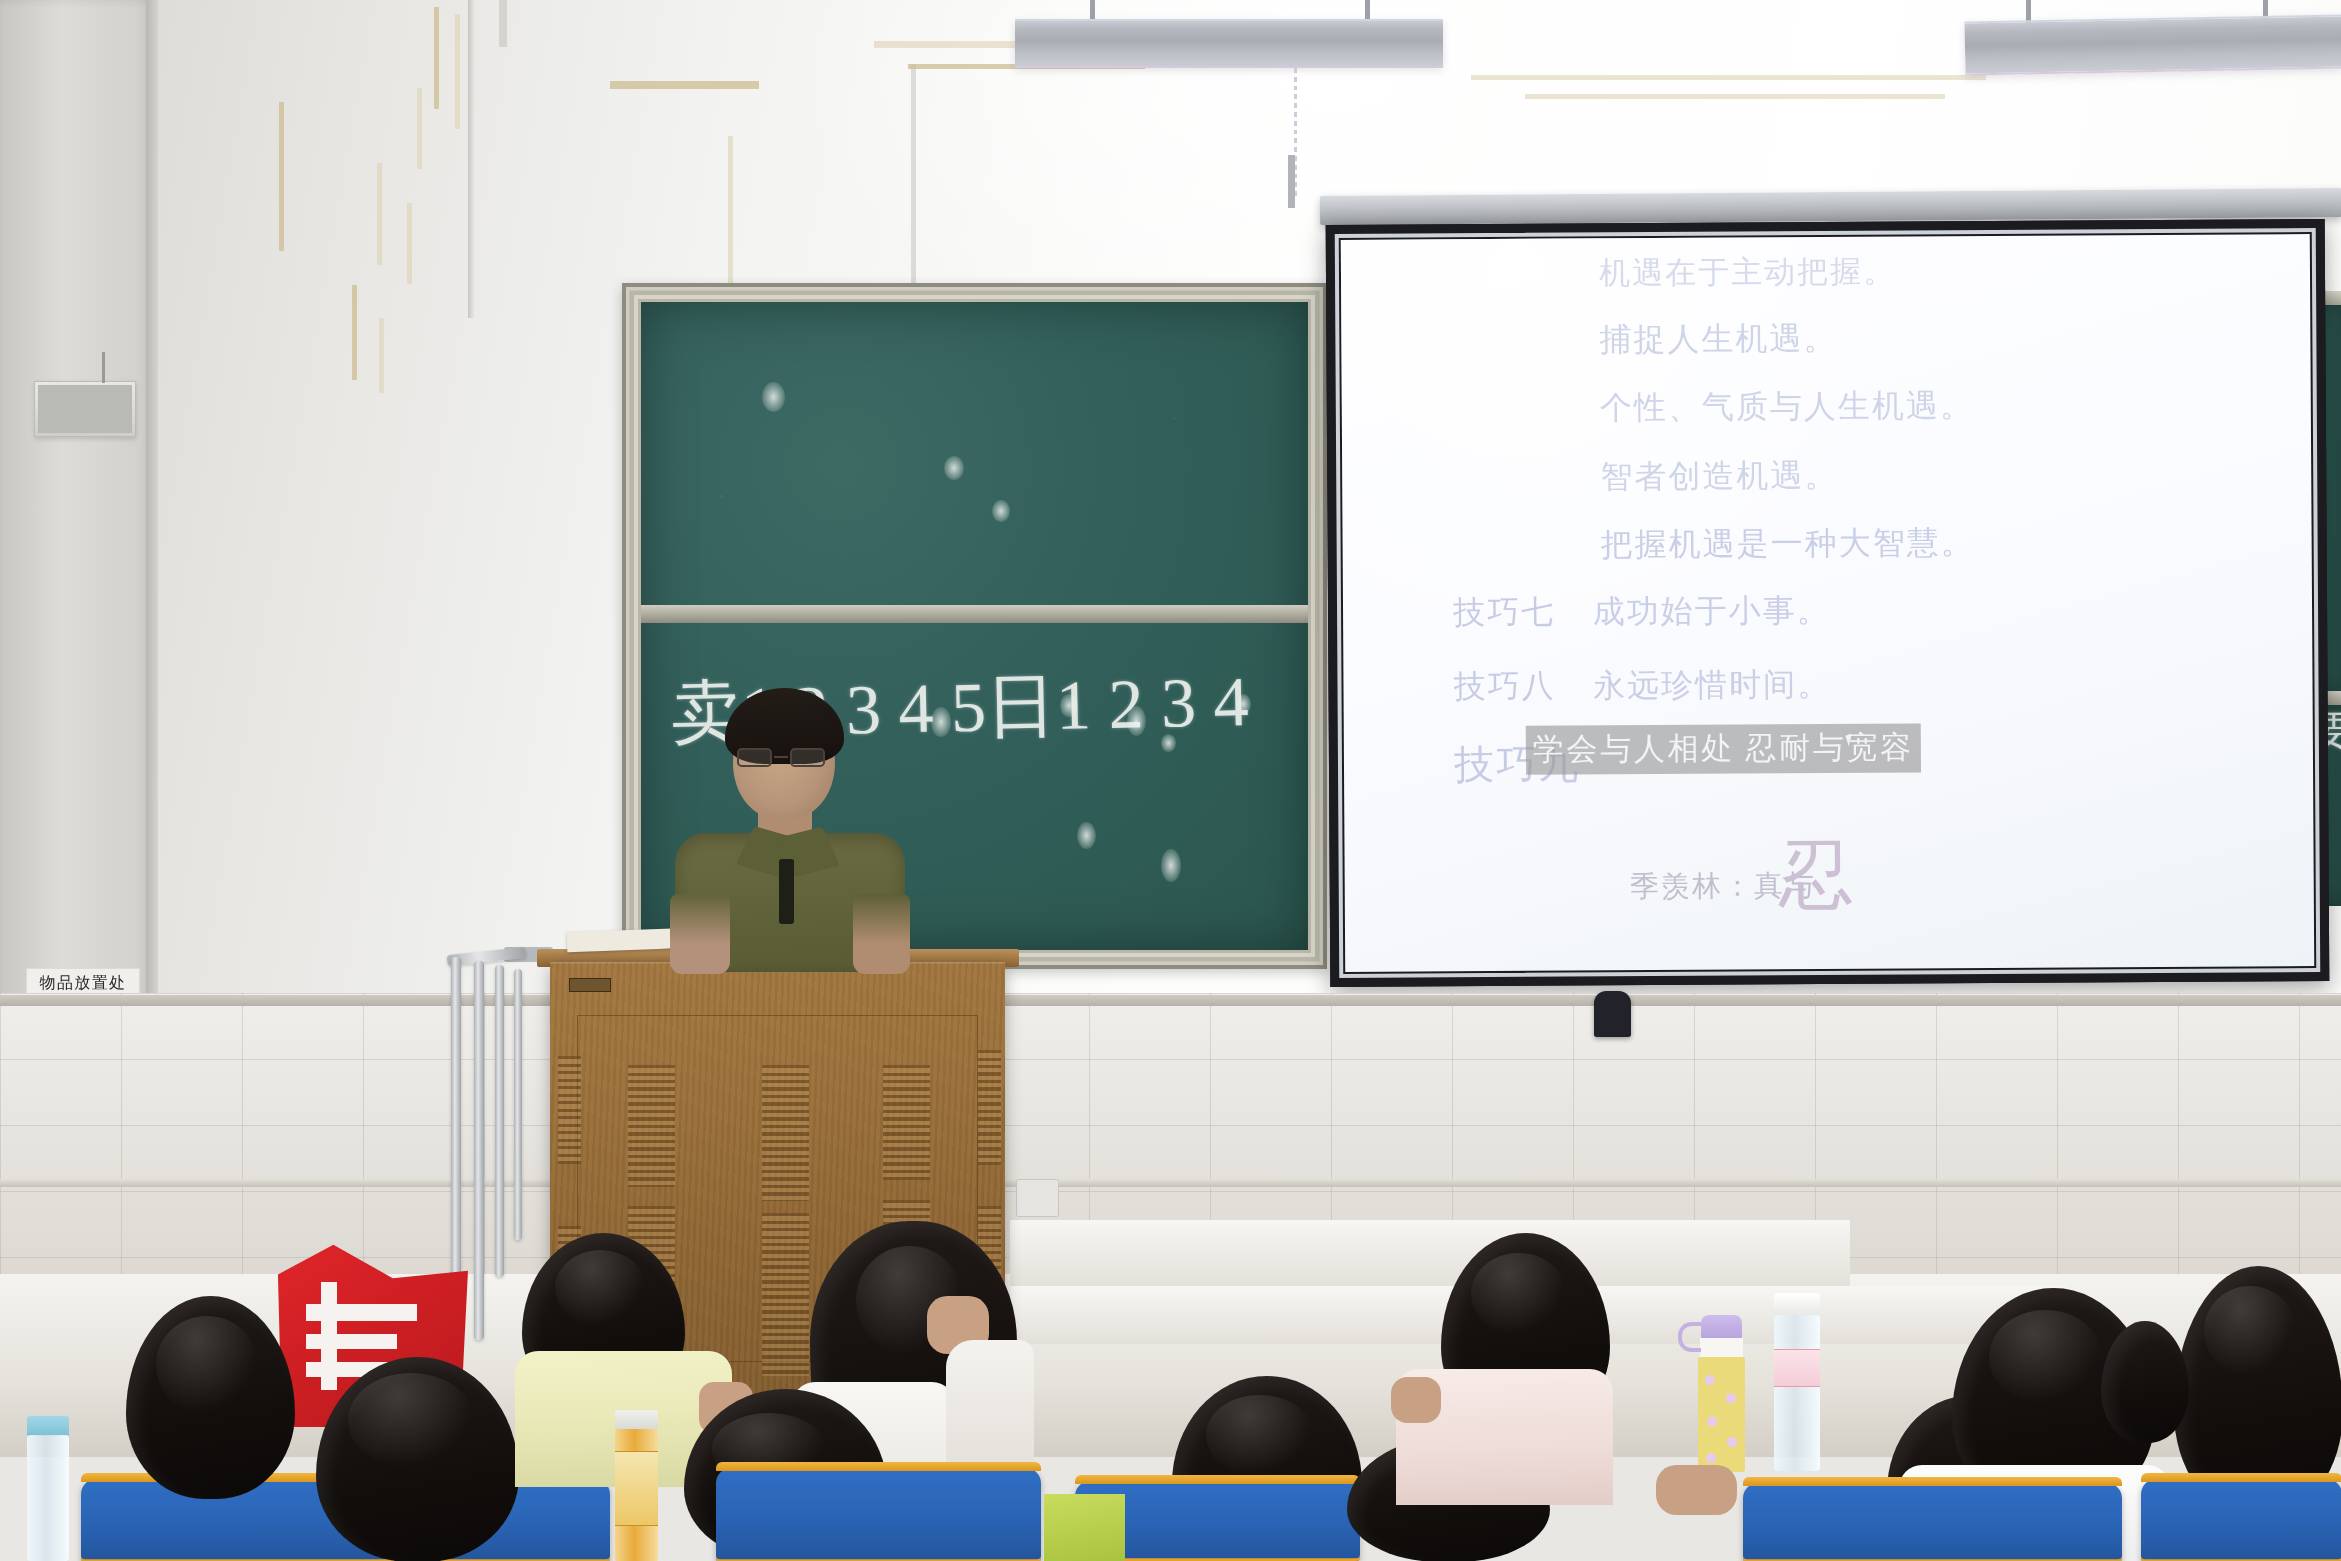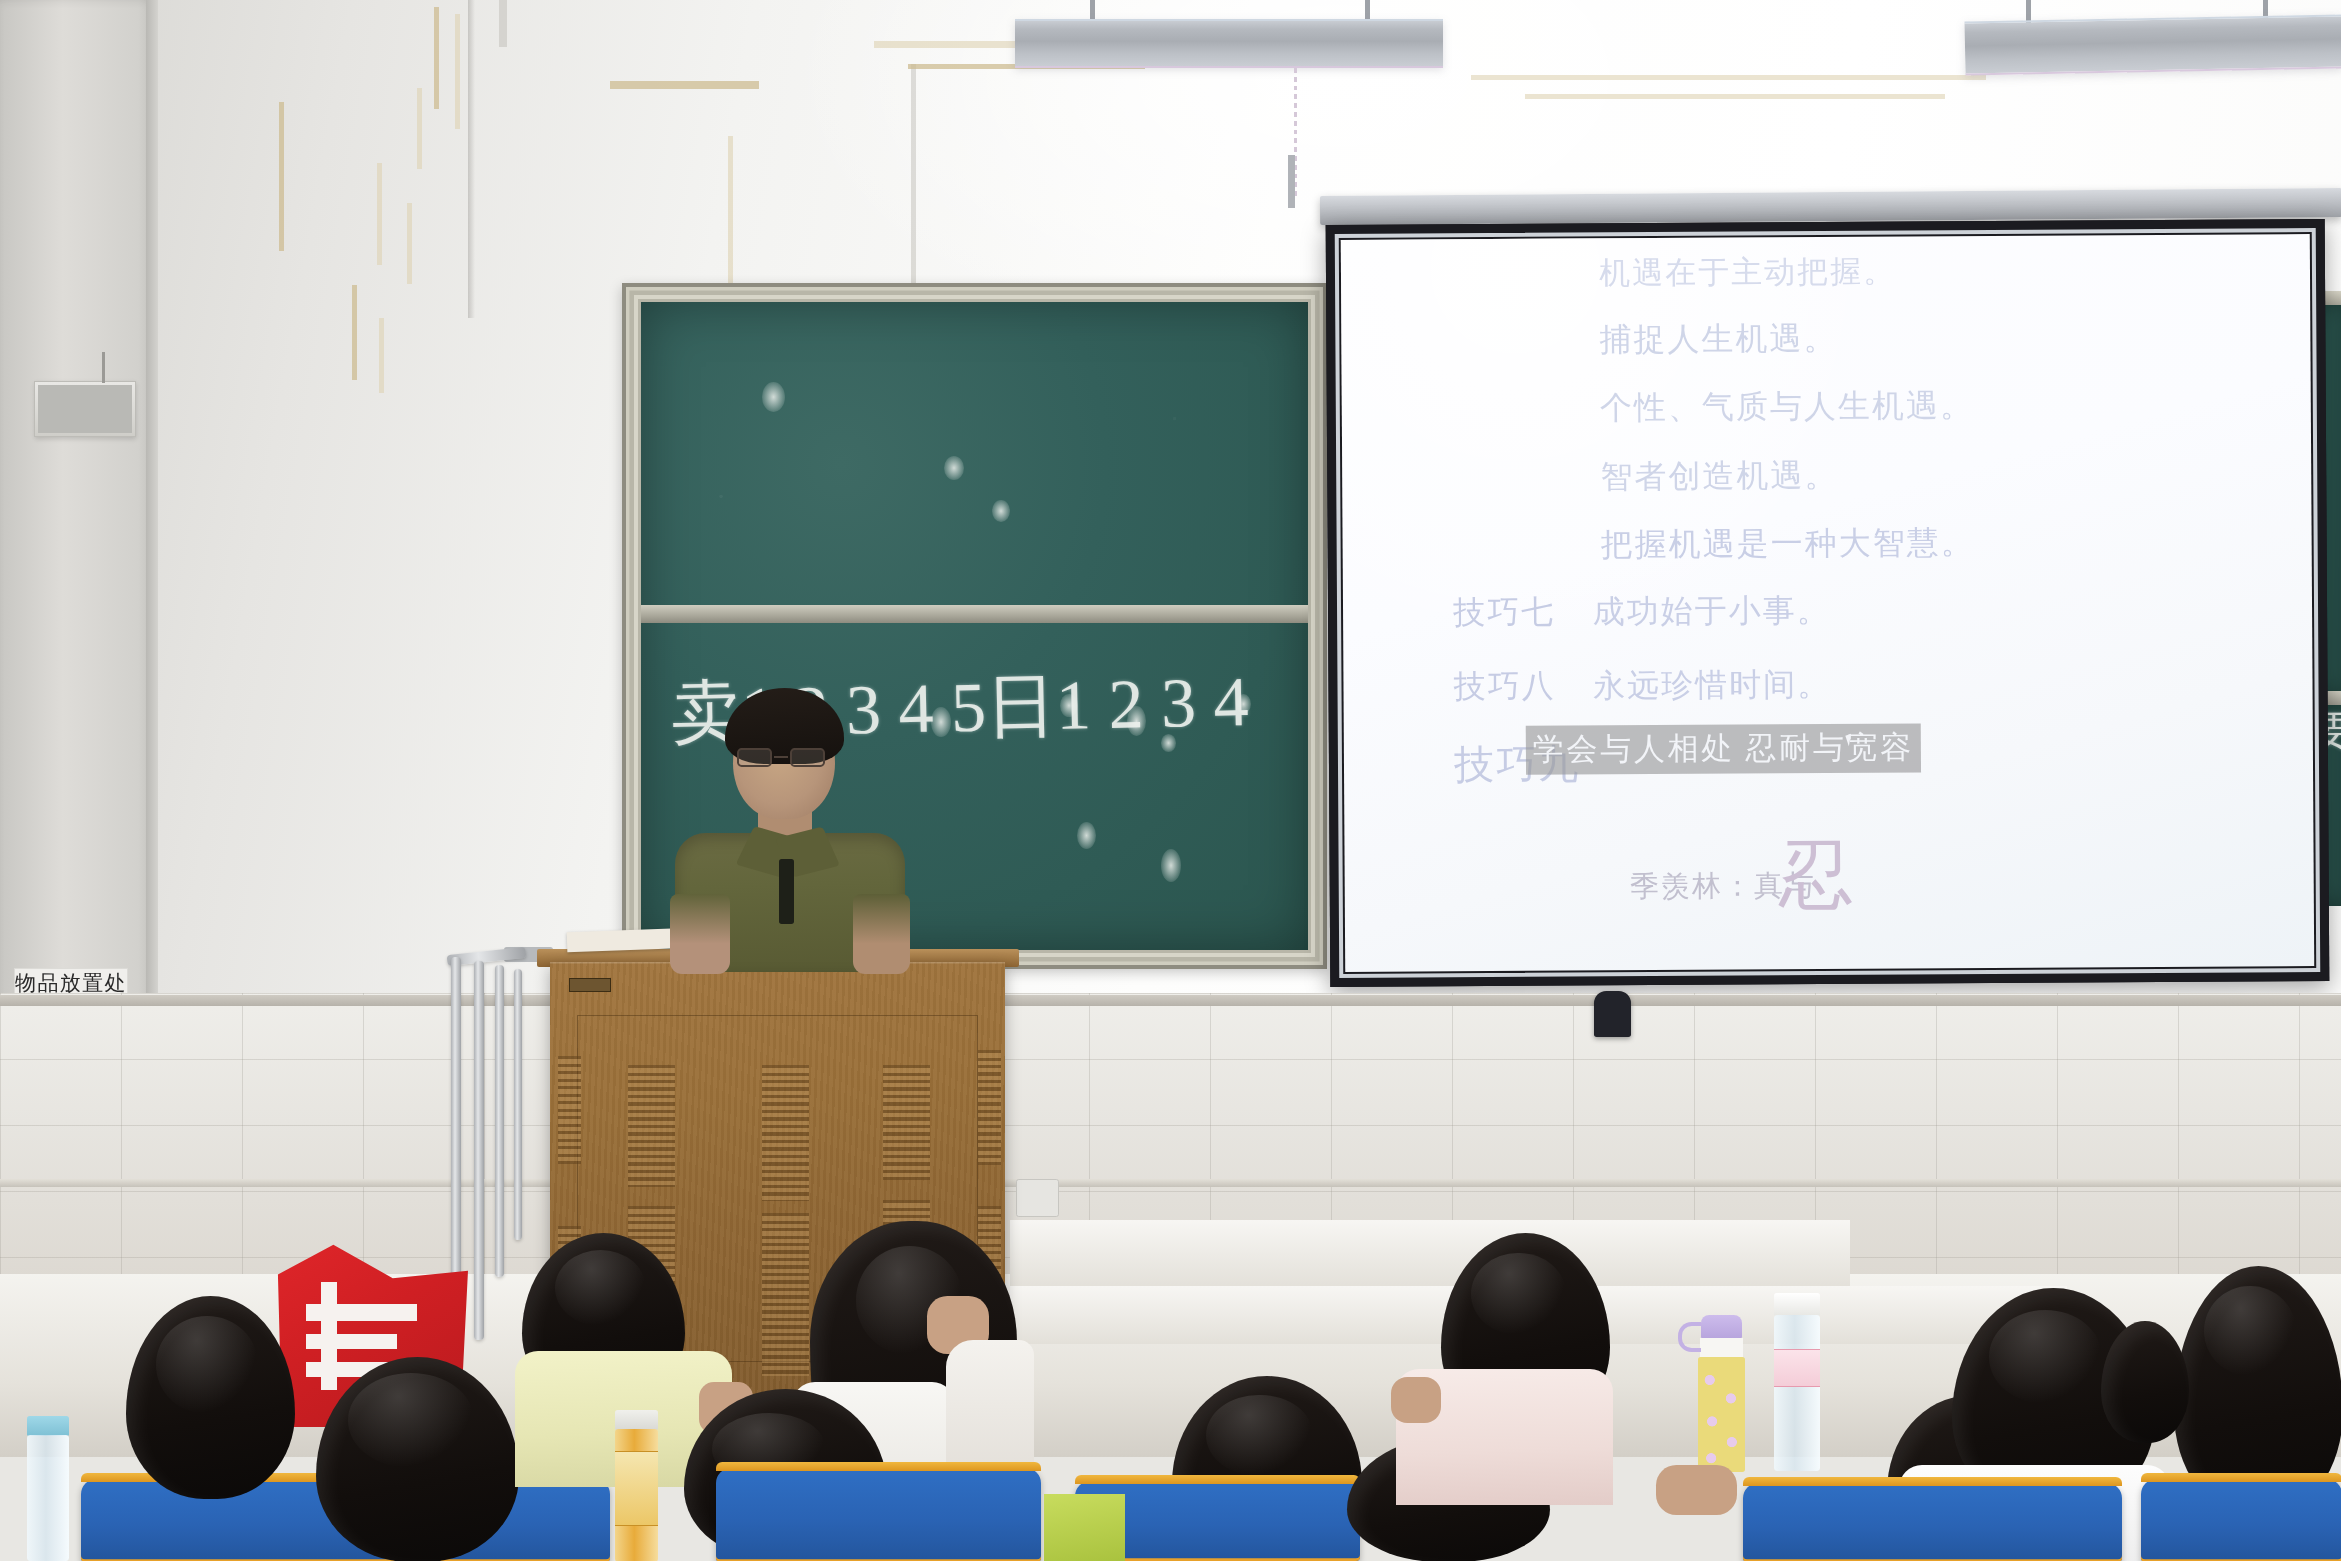--- a/index.html
+++ b/index.html
@@ -245,21 +245,21 @@
 
   <div class="light-rod" style="left:2026px; top:0; height:26px;"></div>
   <div class="light-rod" style="left:2263px; top:0; height:22px;"></div>
   <div class="light-fixture" style="left:1965px; top:17.6px; width:377px; height:54px; transform:rotate(-1.1deg);"></div>
 
   <div class="wall-box" style="left:34px; top:381px; width:102px; height:56px;">
     <div class="wall-box-face"></div>
   </div>
   <div class="cable" style="left:102px; top:352px; width:2.7px; height:31px;"></div>
 
-  <div class="sign-plate" style="left:14px; top:968px; width:114px; height:30px; font-size:21px;">物品放置处</div>
+  <div class="sign-plate" style="left:26px; top:968px; width:114px; height:30px; font-size:16px;">物品放置处</div>
 
   <div class="bb-outer" style="left:622px; top:283px; width:705px; height:686px;">
     <div class="bb-frame-inner"></div>
     <div class="bb-green"></div>
     <div class="bb-divider" style="left:15px; right:15px; top:318px;"></div>
 
     <div class="chalk-smudge" style="left:136px; top:95px; width:23px; height:30px;"></div>
     <div class="chalk-smudge" style="left:318px; top:169px; width:20.3px; height:24.4px;"></div>
     <div class="chalk-smudge" style="left:366px; top:213px; width:17.6px; height:22px;"></div>
     <div class="chalk-smudge" style="left:305px; top:420px; width:20.3px; height:30px;"></div>

